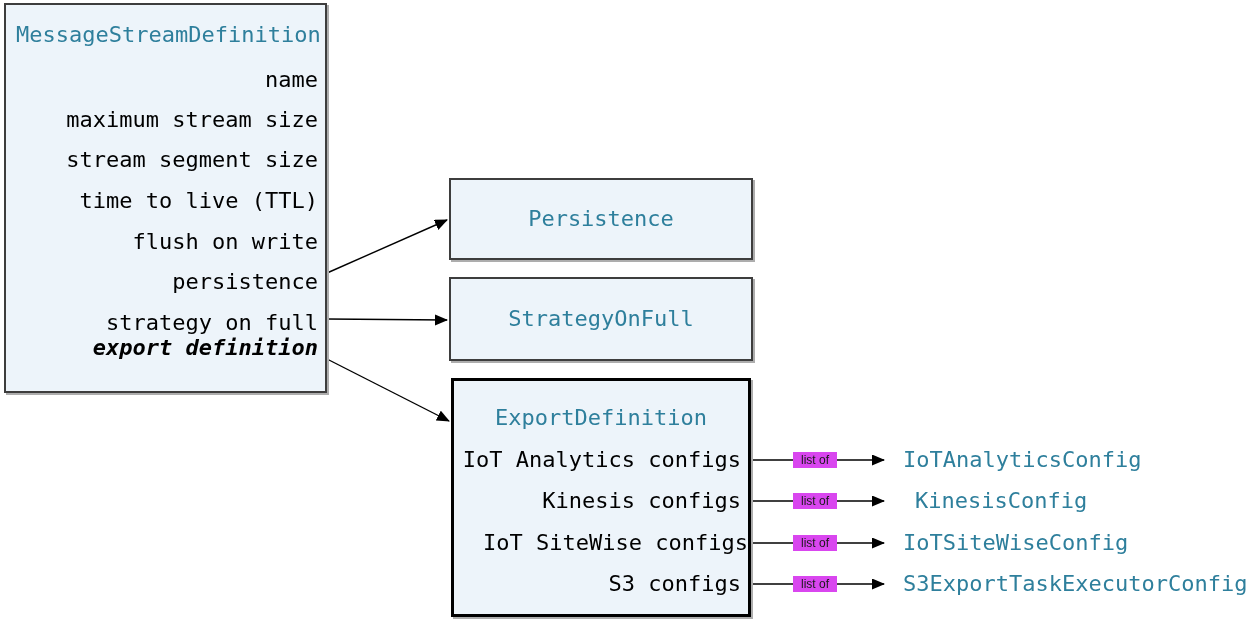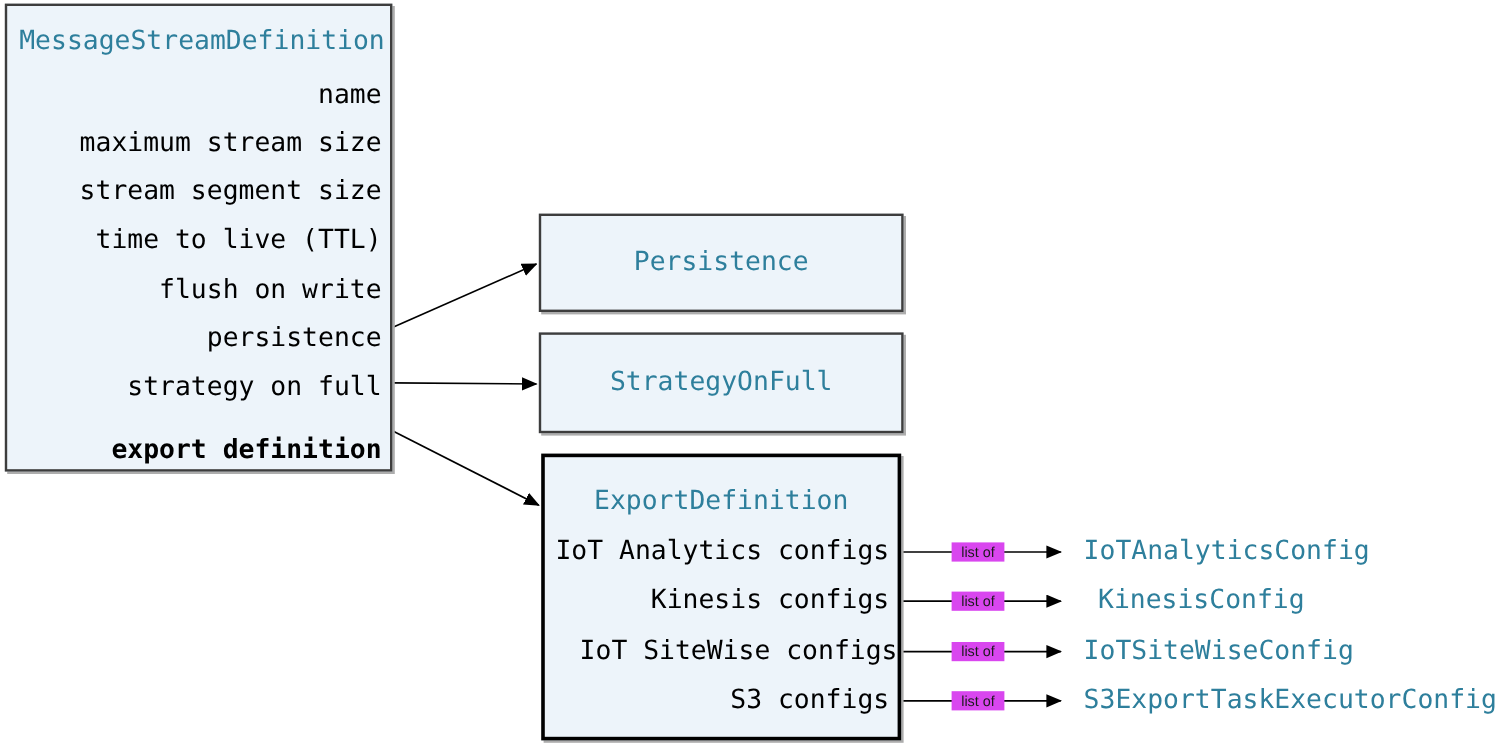--- a/index.html
+++ b/index.html
@@ -32,21 +32,21 @@
   .row.right{ text-align:right; padding-right:7px; }
   .row.center{ text-align:center; }
   .row.title{ color:var(--accent,#2E7F9C); }
   .row.bold{ font-weight:bold; }
 
   
   #main-box .title{ left:10px; right:auto; top:17px; }
   #main-box .f0{ top:62px;padding-left:12px; }  #main-box .f1{ top:102px;margin-left:12px; }
   #main-box .f2{ top:142px; } #main-box .f3{ top:183px;margin-left:16px; }
   #main-box .f4{ top:224px;padding-left:42px; } #main-box .f5{ top:264px; }
-  #main-box .f6{ top:305px; } #main-box .f7{ top:358px; }
+  #main-box .f6{ top:305px; } #main-box .f7{ top:330px;font-style:italic; }
 
   #persistence-box .title{ top:26px; }
   #strategy-box .title{ top:27px; }
 
   #export-box .title{ top:24px; }
   #export-box .e0{ top:66px; }
   #export-box .e1{ top:107px; }
   #export-box .e2{ top:149px;padding-left:29px; }
   #export-box .e3{ top:190px;margin-left:12px; }
 

